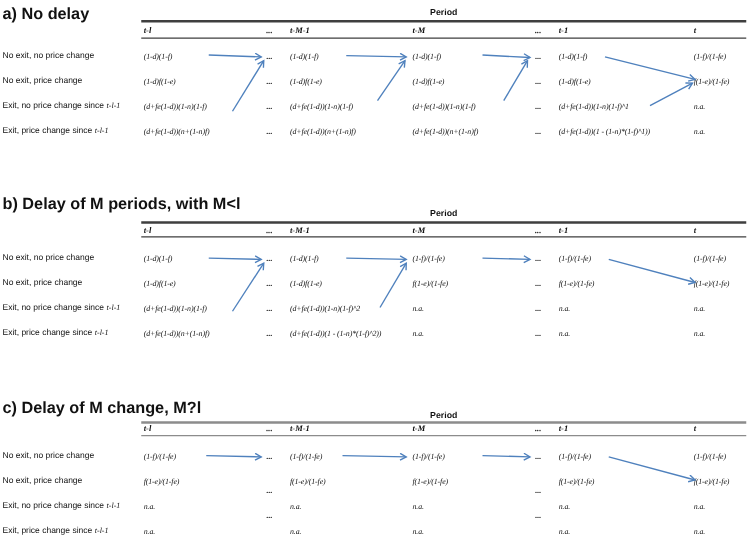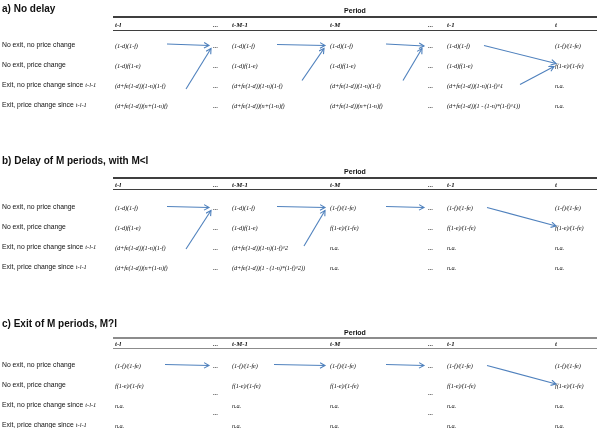--- a/index.html
+++ b/index.html
@@ -1,20 +1,20 @@
 <!DOCTYPE html>
 <html><head>
 <meta charset="utf-8">
 <style>
   html,body{margin:0;padding:0;background:#fff;}
   #screen{position:relative;width:600px;height:428px;background:#ffffff;overflow:hidden;
           font-family:"Liberation Sans",sans-serif;color:#000;}
   #screen *{box-sizing:border-box;}
   .abs{position:absolute;white-space:nowrap;}
-  .panel-title{font-size:10px;font-weight:bold;color:#111;}
+  .panel-title{font-size:13px;font-weight:bold;color:#111;}
   .period{font-size:7px;font-weight:bold;text-align:center;color:#111;}
   .rule{position:absolute;background:#3f3f3f;height:1px;}
   .rule.thick{height:2px;}
   .rule.gray{background:#8c8c8c;}
   .col-header{font-family:"Liberation Serif",serif;font-style:italic;font-weight:bold;font-size:6.8px;color:#111;}
   .row-label{font-size:6.8px;color:#111;}
   .row-label .var{font-family:"Liberation Serif",serif;font-style:italic;font-size:6.4px;margin-left:2px;}
   .cell{font-family:"Liberation Serif",serif;font-style:italic;font-size:6.3px;color:#111;letter-spacing:-0.1px;}
   .ellipsis{font-family:"Liberation Serif",serif;font-weight:bold;font-size:6.3px;color:#111;}
   #arrow-layer{position:absolute;left:0;top:0;pointer-events:none;z-index:5;}
@@ -103,21 +103,21 @@
       <div class="abs cell" style="left: 447px; top: 243.5px;">n.a.</div>
       <div class="abs cell" style="left: 555px; top: 243.5px;">n.a.</div>
       <div class="abs row-label" style="left: 2px; top: 263px;"><span>Exit, price change since</span><span class="var">t-l-1</span></div>
       <div class="abs cell" style="left: 115px; top: 263.5px;">(d+fe(1-d))(n+(1-n)f)</div>
       <div class="abs ellipsis" style="left: 213px; top: 263.5px;">...</div>
       <div class="abs cell" style="left: 232px; top: 263.5px;">(d+fe(1-d))(1 - (1-n)*(1-f)^2))</div>
       <div class="abs cell" style="left: 330px; top: 263.5px;">n.a.</div>
       <div class="abs ellipsis" style="left: 428px; top: 263.5px;">...</div>
       <div class="abs cell" style="left: 447px; top: 263.5px;">n.a.</div>
       <div class="abs cell" style="left: 555px; top: 263.5px;">n.a.</div>
-      <div class="abs panel-title" style="left: 2px; top: 318px;">c) Exit of M periods, M?l</div>
+      <div class="abs panel-title" style="left: 2px; top: 318px;">c) Delay of M change, M?l</div>
       <div class="abs period" style="left: 113px; top: 329px; width: 484px;">Period</div>
       <div class="abs rule thick gray" style="left: 113px; top: 337px; width: 484px;"></div>
       <div class="abs rule gray" style="left: 113px; top: 348px; width: 484px;"></div>
       <div class="abs col-header" style="left: 115px; top: 340px;">t-l</div>
       <div class="abs col-header" style="left: 213px; top: 340px;">...</div>
       <div class="abs col-header" style="left: 232px; top: 340px;">t-M-1</div>
       <div class="abs col-header" style="left: 330px; top: 340px;">t-M</div>
       <div class="abs col-header" style="left: 428px; top: 340px;">...</div>
       <div class="abs col-header" style="left: 447px; top: 340px;">t-1</div>
       <div class="abs col-header" style="left: 555px; top: 340px;">t</div>

